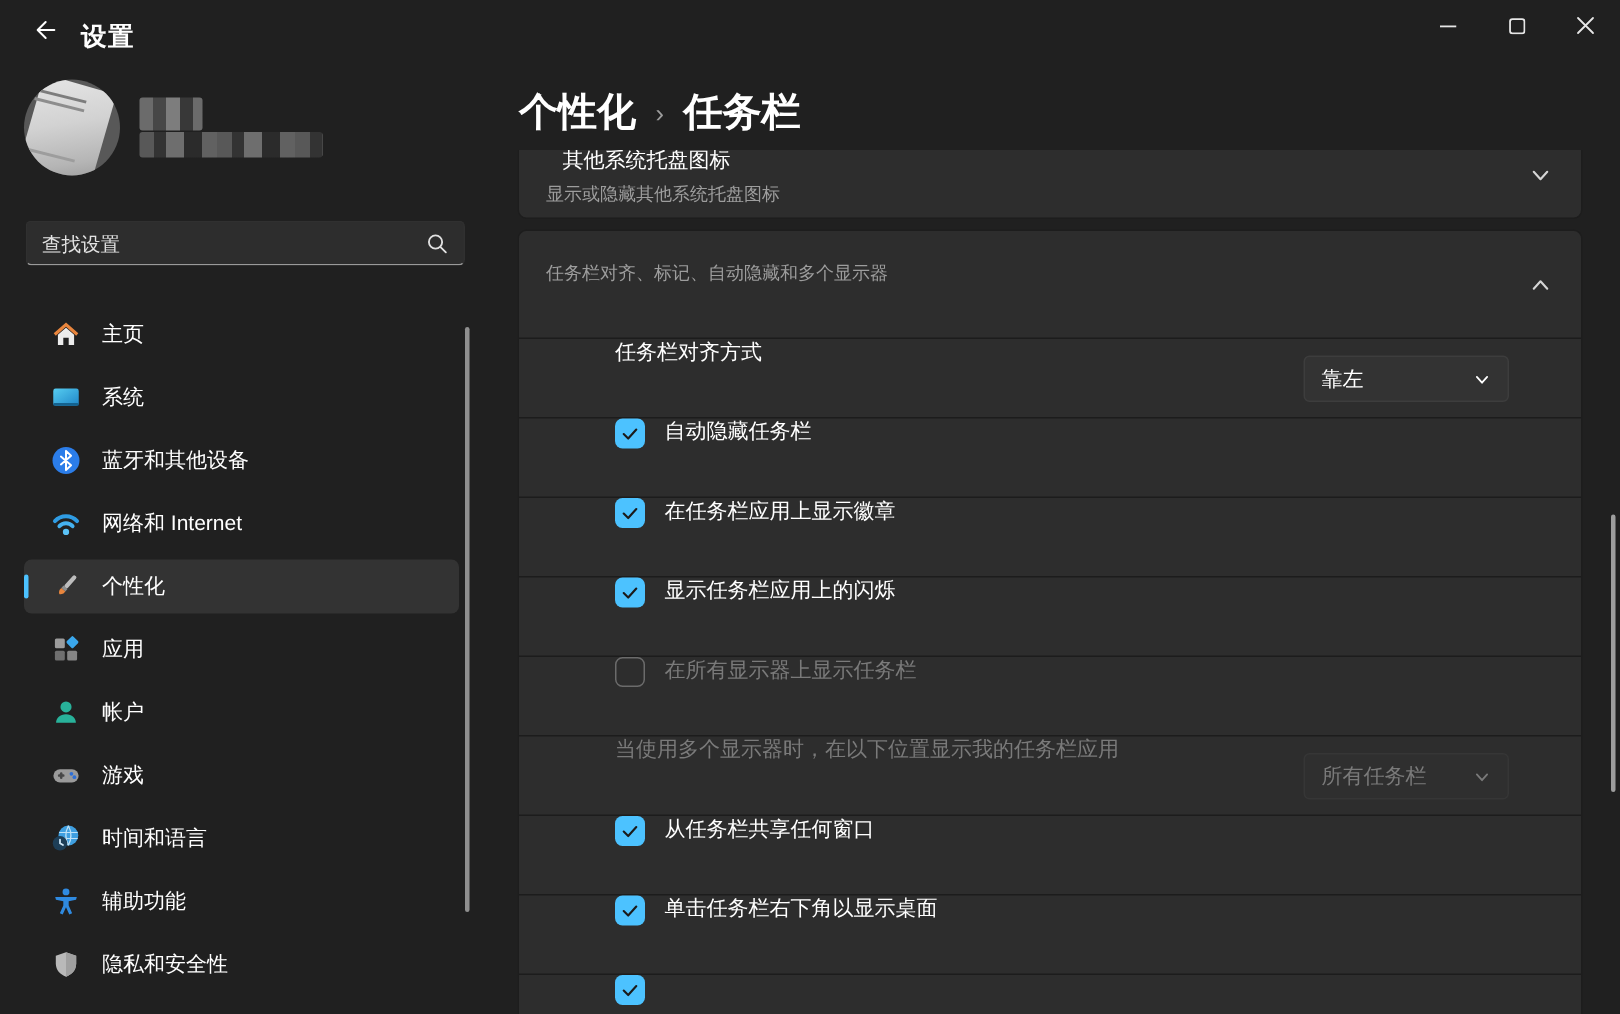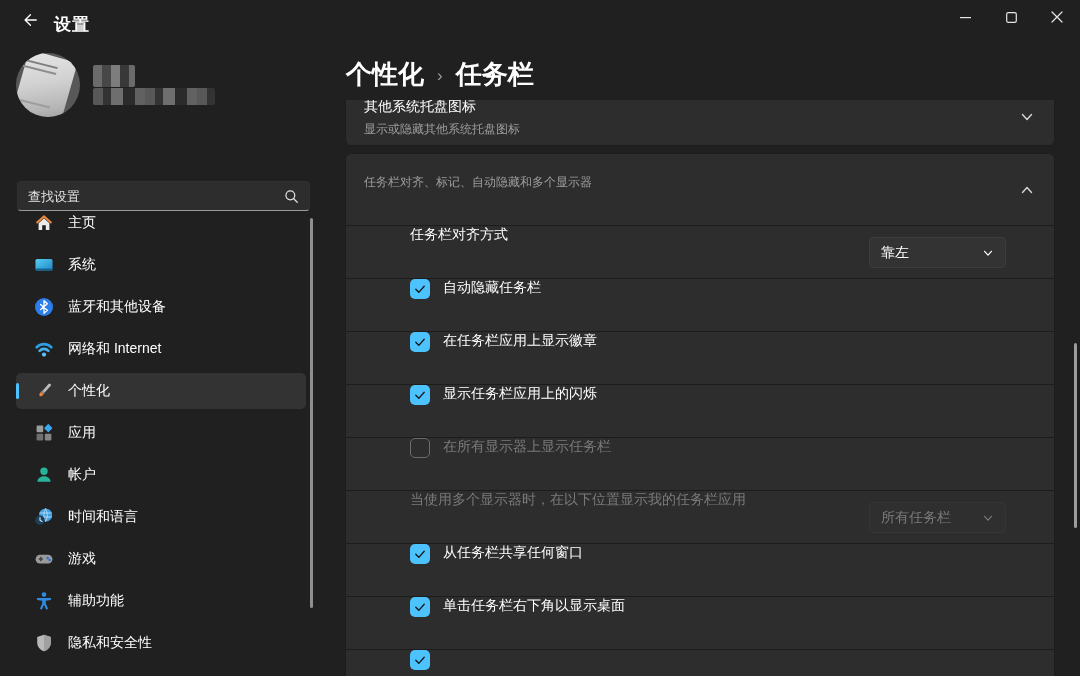--- a/index.html
+++ b/index.html
@@ -45,21 +45,21 @@
     left:77px; top:13px; width:42px; height:22px;
     background:repeating-linear-gradient(90deg,#6b6b6b 0 9px,#474747 9px 18px,#7d7d7d 18px 27px,#383838 27px 36px);
   }
   .redacted-2 {
     left:77px; top:36px; width:122px; height:17px;
     background:repeating-linear-gradient(90deg,#585858 0 10px,#333333 10px 18px,#6e6e6e 18px 30px,#2b2b2b 30px 42px,#616161 42px 52px);
   }
   .search-box {
     position:absolute; left:17px; top:147px; width:293px; height:30px;
     background:#2d2d2d; border:1px solid #303030; border-bottom:1px solid #9a9a9a;
-    border-radius:4px; display:flex; align-items:center; padding:0 10px;margin-top:34px;
+    border-radius:4px; display:flex; align-items:center; padding:0 10px;
   }
   .search-box input {
     flex:1; background:transparent; border:none; outline:none;
     color:#e8e8e8; font-size:13px; font-family:inherit;
   }
   .search-box input::placeholder { color:#e2e2e2; opacity:1; }
   .nav { position:absolute; left:16px; top:205px; width:290px; }
   .nav-item {
     position:relative; height:36px; margin-bottom:6px; border-radius:5px;
     display:flex; align-items:center; padding-left:18px; cursor:pointer;
@@ -84,21 +84,21 @@
   }
   .crumb-parent { cursor:pointer; }
   .crumb-sep { color:#9d9d9d; font-size:17px; font-weight:400; padding-top:3px; }
 
   .scrollclip { position:absolute; left:345px; top:100px; width:735px; height:576px; overflow:hidden; }
   .card {
     position:absolute; left:0; width:710px;
     background:#2d2d2d; border:1px solid #1d1d1d; border-radius:6px;
   }
   .card-tray { top:-12px; height:58px; padding:9px 18px; cursor:pointer; }
-  .card-title { font-size:14px; color:#ffffff; }
+  .card-title { font-size:14px; color:#ffffff;margin-left:11px; }
   .card-subtitle { font-size:12px; color:#9d9d9d; margin-top:5px; }
   .card-chevron { position:absolute; right:20px; top:50%; transform:translateY(-50%); }
   .card-behavior { top:53px; height:557px; padding:0; }
   .behavior-header { position:relative; height:71px; padding:15px 18px; cursor:pointer; }
   .behavior-header .card-chevron { top:36px; }
 
   .row {
     position:relative; height:53px; border-top:1px solid #1c1c1c;
     display:flex; padding-left:64px; padding-right:48px;
   }
@@ -248,39 +248,39 @@
         <svg viewBox="0 0 20 20" width="20" height="20">
           <circle cx="10" cy="6.3" r="3.7" fill="#28b29a"></circle>
           <path d="M10 11.2 c-4 0 -6.6 2.6 -6.6 5.6 h13.2 c0 -3 -2.6 -5.6 -6.6 -5.6 z" fill="#28b29a"></path>
         </svg>
       </span>
       <span class="nav-label">帐户</span>
     </div>
     <div class="nav-item">
       <span class="nav-icon">
         <svg viewBox="0 0 20 20" width="20" height="20">
-          <circle cx="11.6" cy="8" r="6.6" fill="#3f9fe0"></circle>
-          <path d="M5.4 6 h12.4 M5.4 10 h12.4 M11.6 1.5 q-3.4 6.5 0 13 M11.6 1.5 q3.4 6.5 0 13" stroke="#bfe2f7" stroke-width="0.8" fill="none"></path>
-          <circle cx="6" cy="13.2" r="4.8" fill="#1d3e57"></circle>
-          <path d="M6 10.7 V13.2 L8 14.4" stroke="#cfe6f5" stroke-width="1.2" fill="none" stroke-linecap="round"></path>
-        </svg>
-      </span>
-      <span class="nav-label">时间和语言</span>
-    </div>
-    <div class="nav-item">
-      <span class="nav-icon">
-        <svg viewBox="0 0 20 20" width="20" height="20">
           <rect x="1.6" y="5.8" width="16.8" height="8.8" rx="4.4" fill="#9a9a9a"></rect>
           <rect x="4.6" y="9.2" width="4.4" height="1.7" rx="0.8" fill="#474747"></rect>
           <rect x="5.95" y="7.85" width="1.7" height="4.4" rx="0.8" fill="#474747"></rect>
           <circle cx="13.6" cy="8.9" r="1.25" fill="#2e6fd6"></circle>
           <circle cx="15.6" cy="11.1" r="1.25" fill="#2e6fd6"></circle>
         </svg>
       </span>
       <span class="nav-label">游戏</span>
+    </div>
+    <div class="nav-item">
+      <span class="nav-icon">
+        <svg viewBox="0 0 20 20" width="20" height="20">
+          <circle cx="11.6" cy="8" r="6.6" fill="#3f9fe0"></circle>
+          <path d="M5.4 6 h12.4 M5.4 10 h12.4 M11.6 1.5 q-3.4 6.5 0 13 M11.6 1.5 q3.4 6.5 0 13" stroke="#bfe2f7" stroke-width="0.8" fill="none"></path>
+          <circle cx="6" cy="13.2" r="4.8" fill="#1d3e57"></circle>
+          <path d="M6 10.7 V13.2 L8 14.4" stroke="#cfe6f5" stroke-width="1.2" fill="none" stroke-linecap="round"></path>
+        </svg>
+      </span>
+      <span class="nav-label">时间和语言</span>
     </div>
     <div class="nav-item">
       <span class="nav-icon">
         <svg viewBox="0 0 20 20" width="20" height="20">
           <circle cx="10" cy="3.6" r="2.3" fill="#2f8ae0"></circle>
           <path d="M2.8 7 h14.4 l-.5 1.9 -4.9 .9 v2.8 l2.3 5.2 -1.9 .9 -2.2 -4.9 -2.2 4.9 -1.9 -.9 2.3 -5.2 V9.8 l-4.9 -.9 z" fill="#2f8ae0"></path>
         </svg>
       </span>
       <span class="nav-label">辅助功能</span>
     </div>

